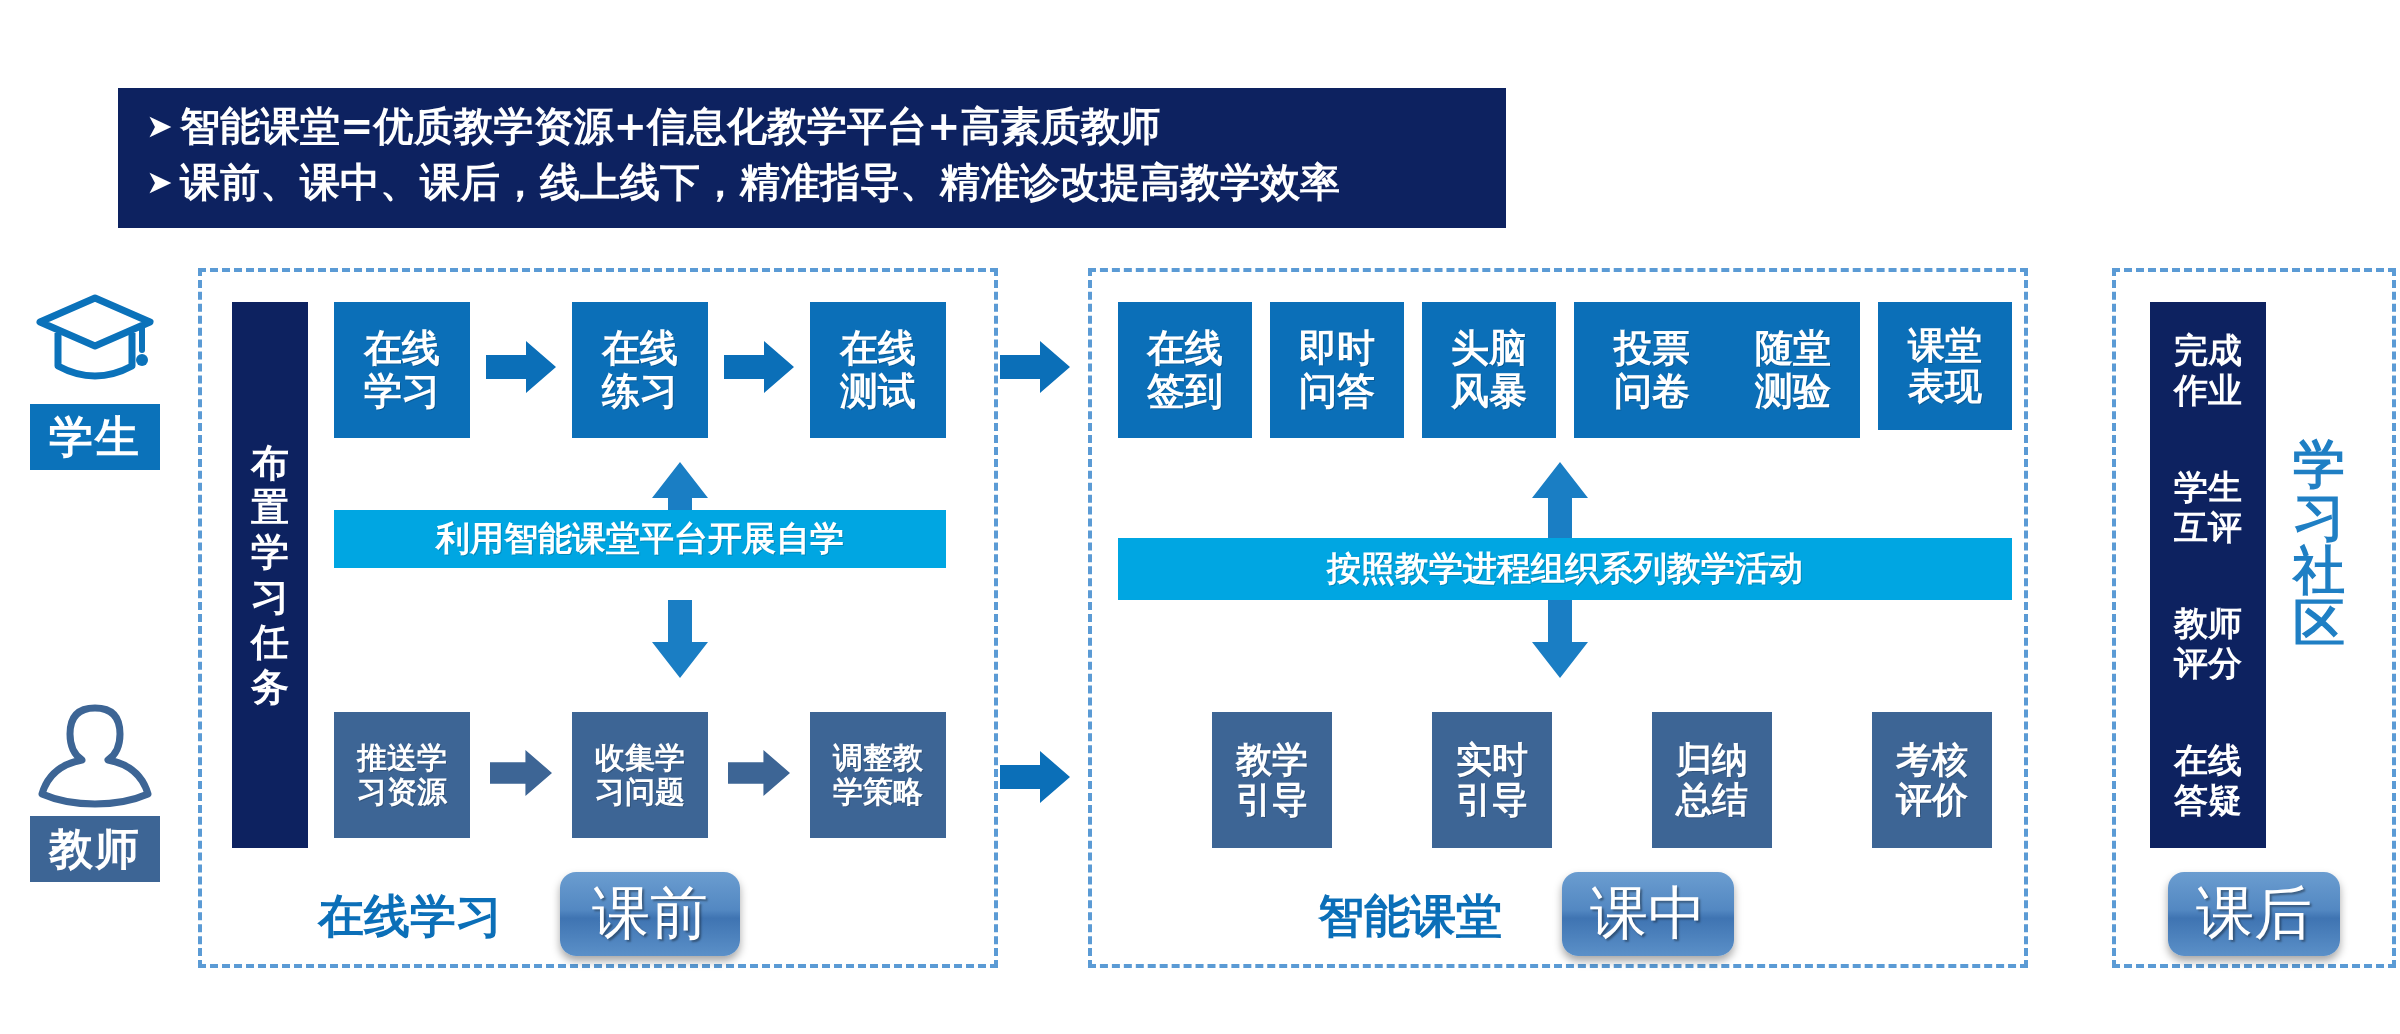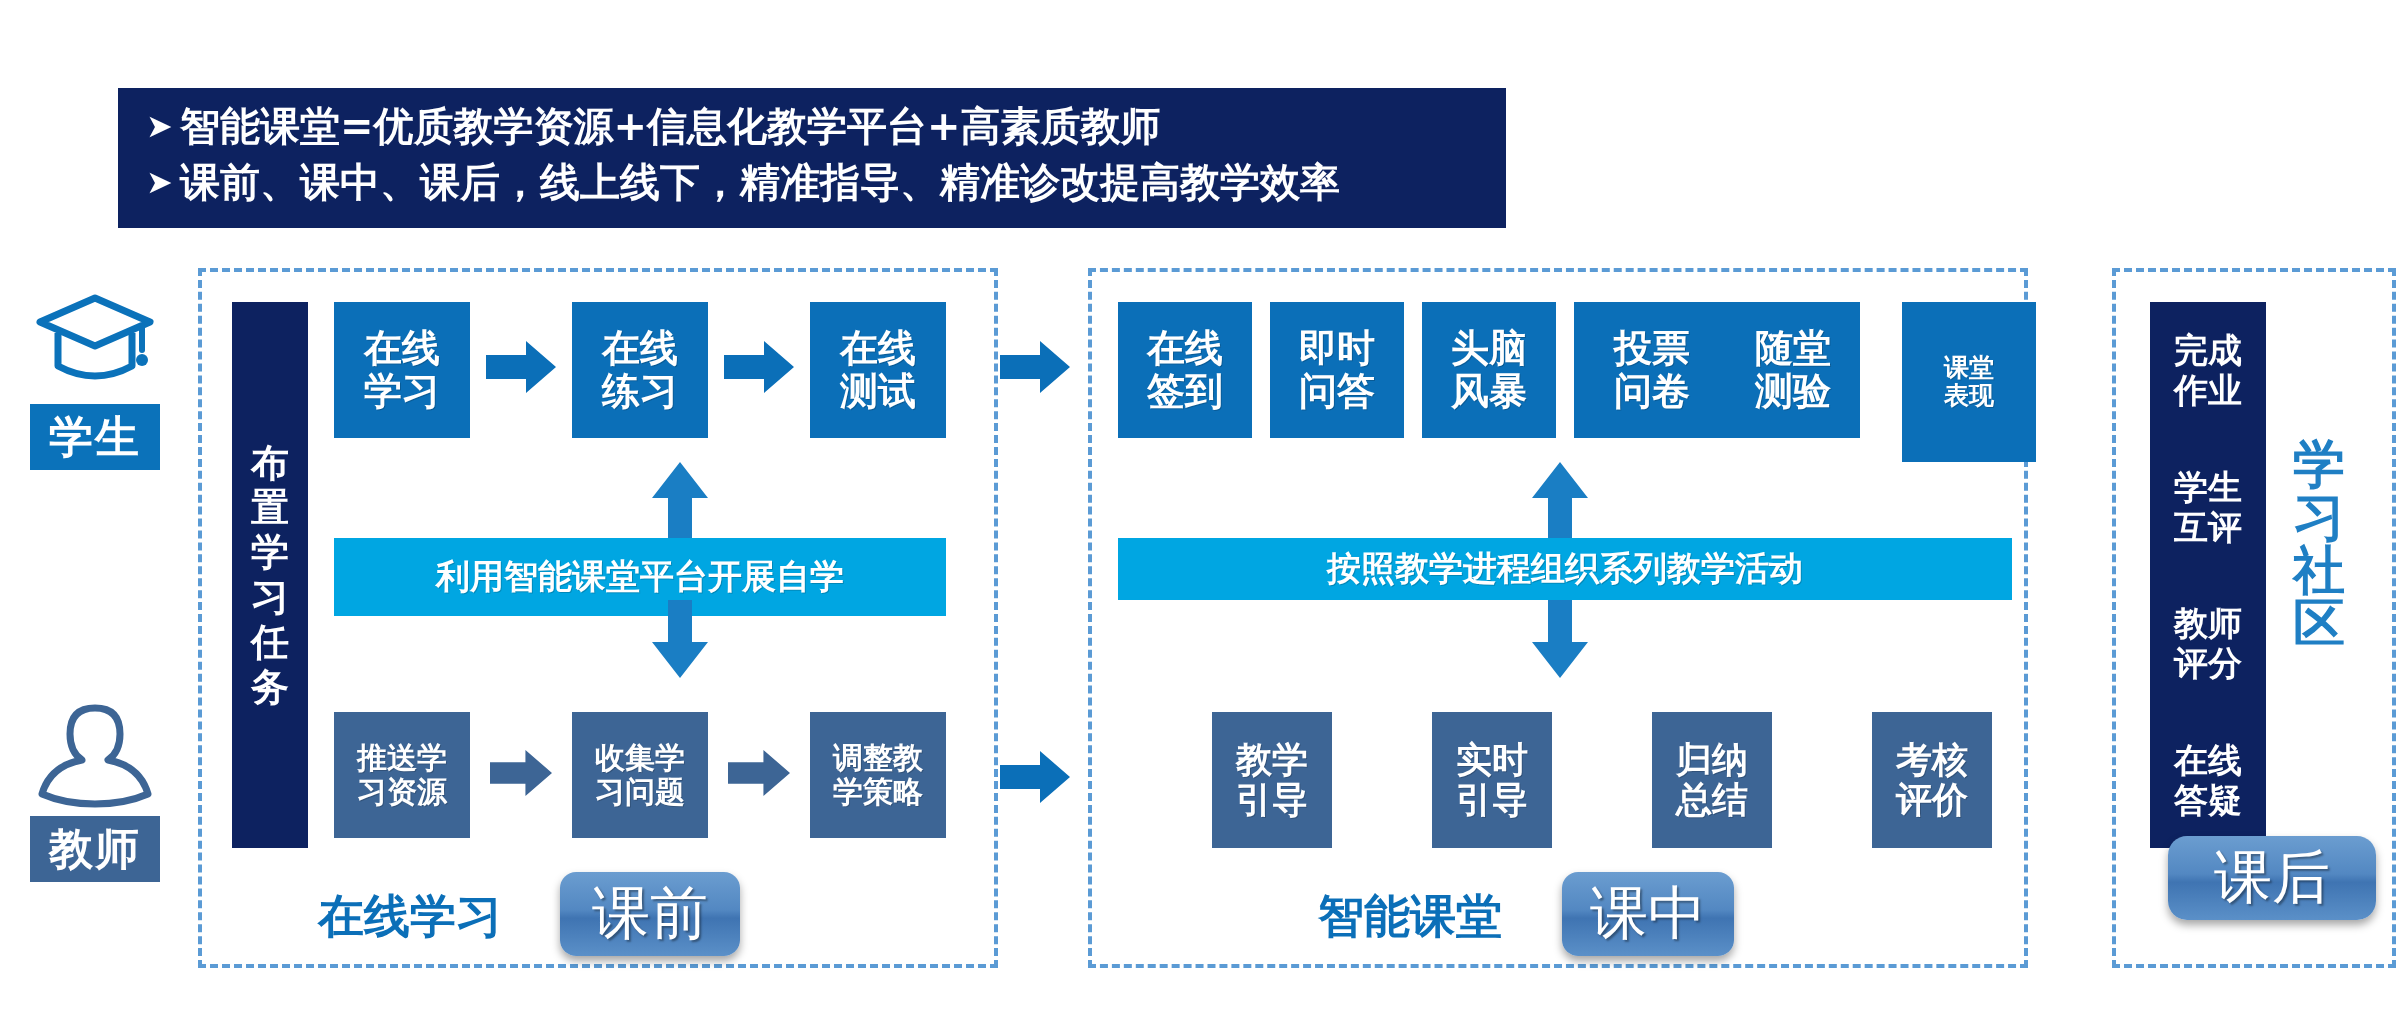--- a/index.html
+++ b/index.html
@@ -172,21 +172,21 @@
     <span>测试</span>
   </div>
 
   <svg class="arrow-r" style="left:1000px;top:338px;width:70px;height:58px;" viewBox="0 0 70 58">
     <path d="M0 17 L40 17 L40 3 L70 29 L40 55 L40 41 L0 41 Z" fill="#0b6fb8"></path>
   </svg>
 
   <svg class="arrow-v" style="left:650px;top:462px;width:60px;height:78px;" viewBox="0 0 60 78">
     <path d="M30 0 L58 36 L42 36 L42 78 L18 78 L18 36 L2 36 Z" fill="#1a7ec4"></path>
   </svg>
-  <div class="band" style="left:334px;top:538px;width:612px;height:78px;">利用智能课堂平台开展自学</div>
+  <div class="band" style="left:334px;top:510px;width:612px;height:58px;">利用智能课堂平台开展自学</div>
   <svg class="arrow-v" style="left:650px;top:600px;width:60px;height:78px;" viewBox="0 0 60 78">
     <path d="M30 78 L58 42 L42 42 L42 0 L18 0 L18 42 L2 42 Z" fill="#1a7ec4"></path>
   </svg>
 
   <div class="box steel" style="left:334px;top:712px;width:136px;height:126px;font-size:30px;">
     <span>推送学</span>
     <span>习资源</span>
   </div>
   <svg class="arrow-r" style="left:490px;top:746px;width:62px;height:54px;" viewBox="0 0 70 58">
     <path d="M0 17 L40 17 L40 3 L70 29 L40 55 L40 41 L0 41 Z" fill="#3d6595"></path>
@@ -223,21 +223,21 @@
     <span>风暴</span>
   </div>
   <div class="box blue" style="left:1574px;top:302px;width:156px;height:136px;font-size:38px;">
     <span>投票</span>
     <span>问卷</span>
   </div>
   <div class="box blue" style="left:1726px;top:302px;width:134px;height:136px;font-size:38px;">
     <span>随堂</span>
     <span>测验</span>
   </div>
-  <div class="box blue" style="left:1878px;top:302px;width:134px;height:160px;font-size:25px;margin-left:24px;">
+  <div class="box blue" style="left:1878px;top:302px;width:134px;height:128px;font-size:37px;">
     <span>课堂</span>
     <span>表现</span>
   </div>
 
   <svg class="arrow-v" style="left:1530px;top:462px;width:60px;height:78px;" viewBox="0 0 60 78">
     <path d="M30 0 L58 36 L42 36 L42 78 L18 78 L18 36 L2 36 Z" fill="#1a7ec4"></path>
   </svg>
   <div class="band" style="left:1118px;top:538px;width:894px;height:62px;">按照教学进程组织系列教学活动</div>
   <svg class="arrow-v" style="left:1530px;top:600px;width:60px;height:78px;" viewBox="0 0 60 78">
     <path d="M30 78 L58 42 L42 42 L42 0 L18 0 L18 42 L2 42 Z" fill="#1a7ec4"></path>
@@ -282,15 +282,15 @@
     </div>
   </div>
 
   <div class="vtitle" style="left:2288px;top:438px;">
     <span>学</span>
     <span>习</span>
     <span>社</span>
     <span>区</span>
   </div>
 
-  <div class="pill" style="left:2156px;top:836px;width:208px;height:84px;border-radius:19px;">课后</div>
+  <div class="pill" style="left:2156px;top:872px;width:172px;height:84px;">课后</div>
 
 </div>
 
 </body></html>

